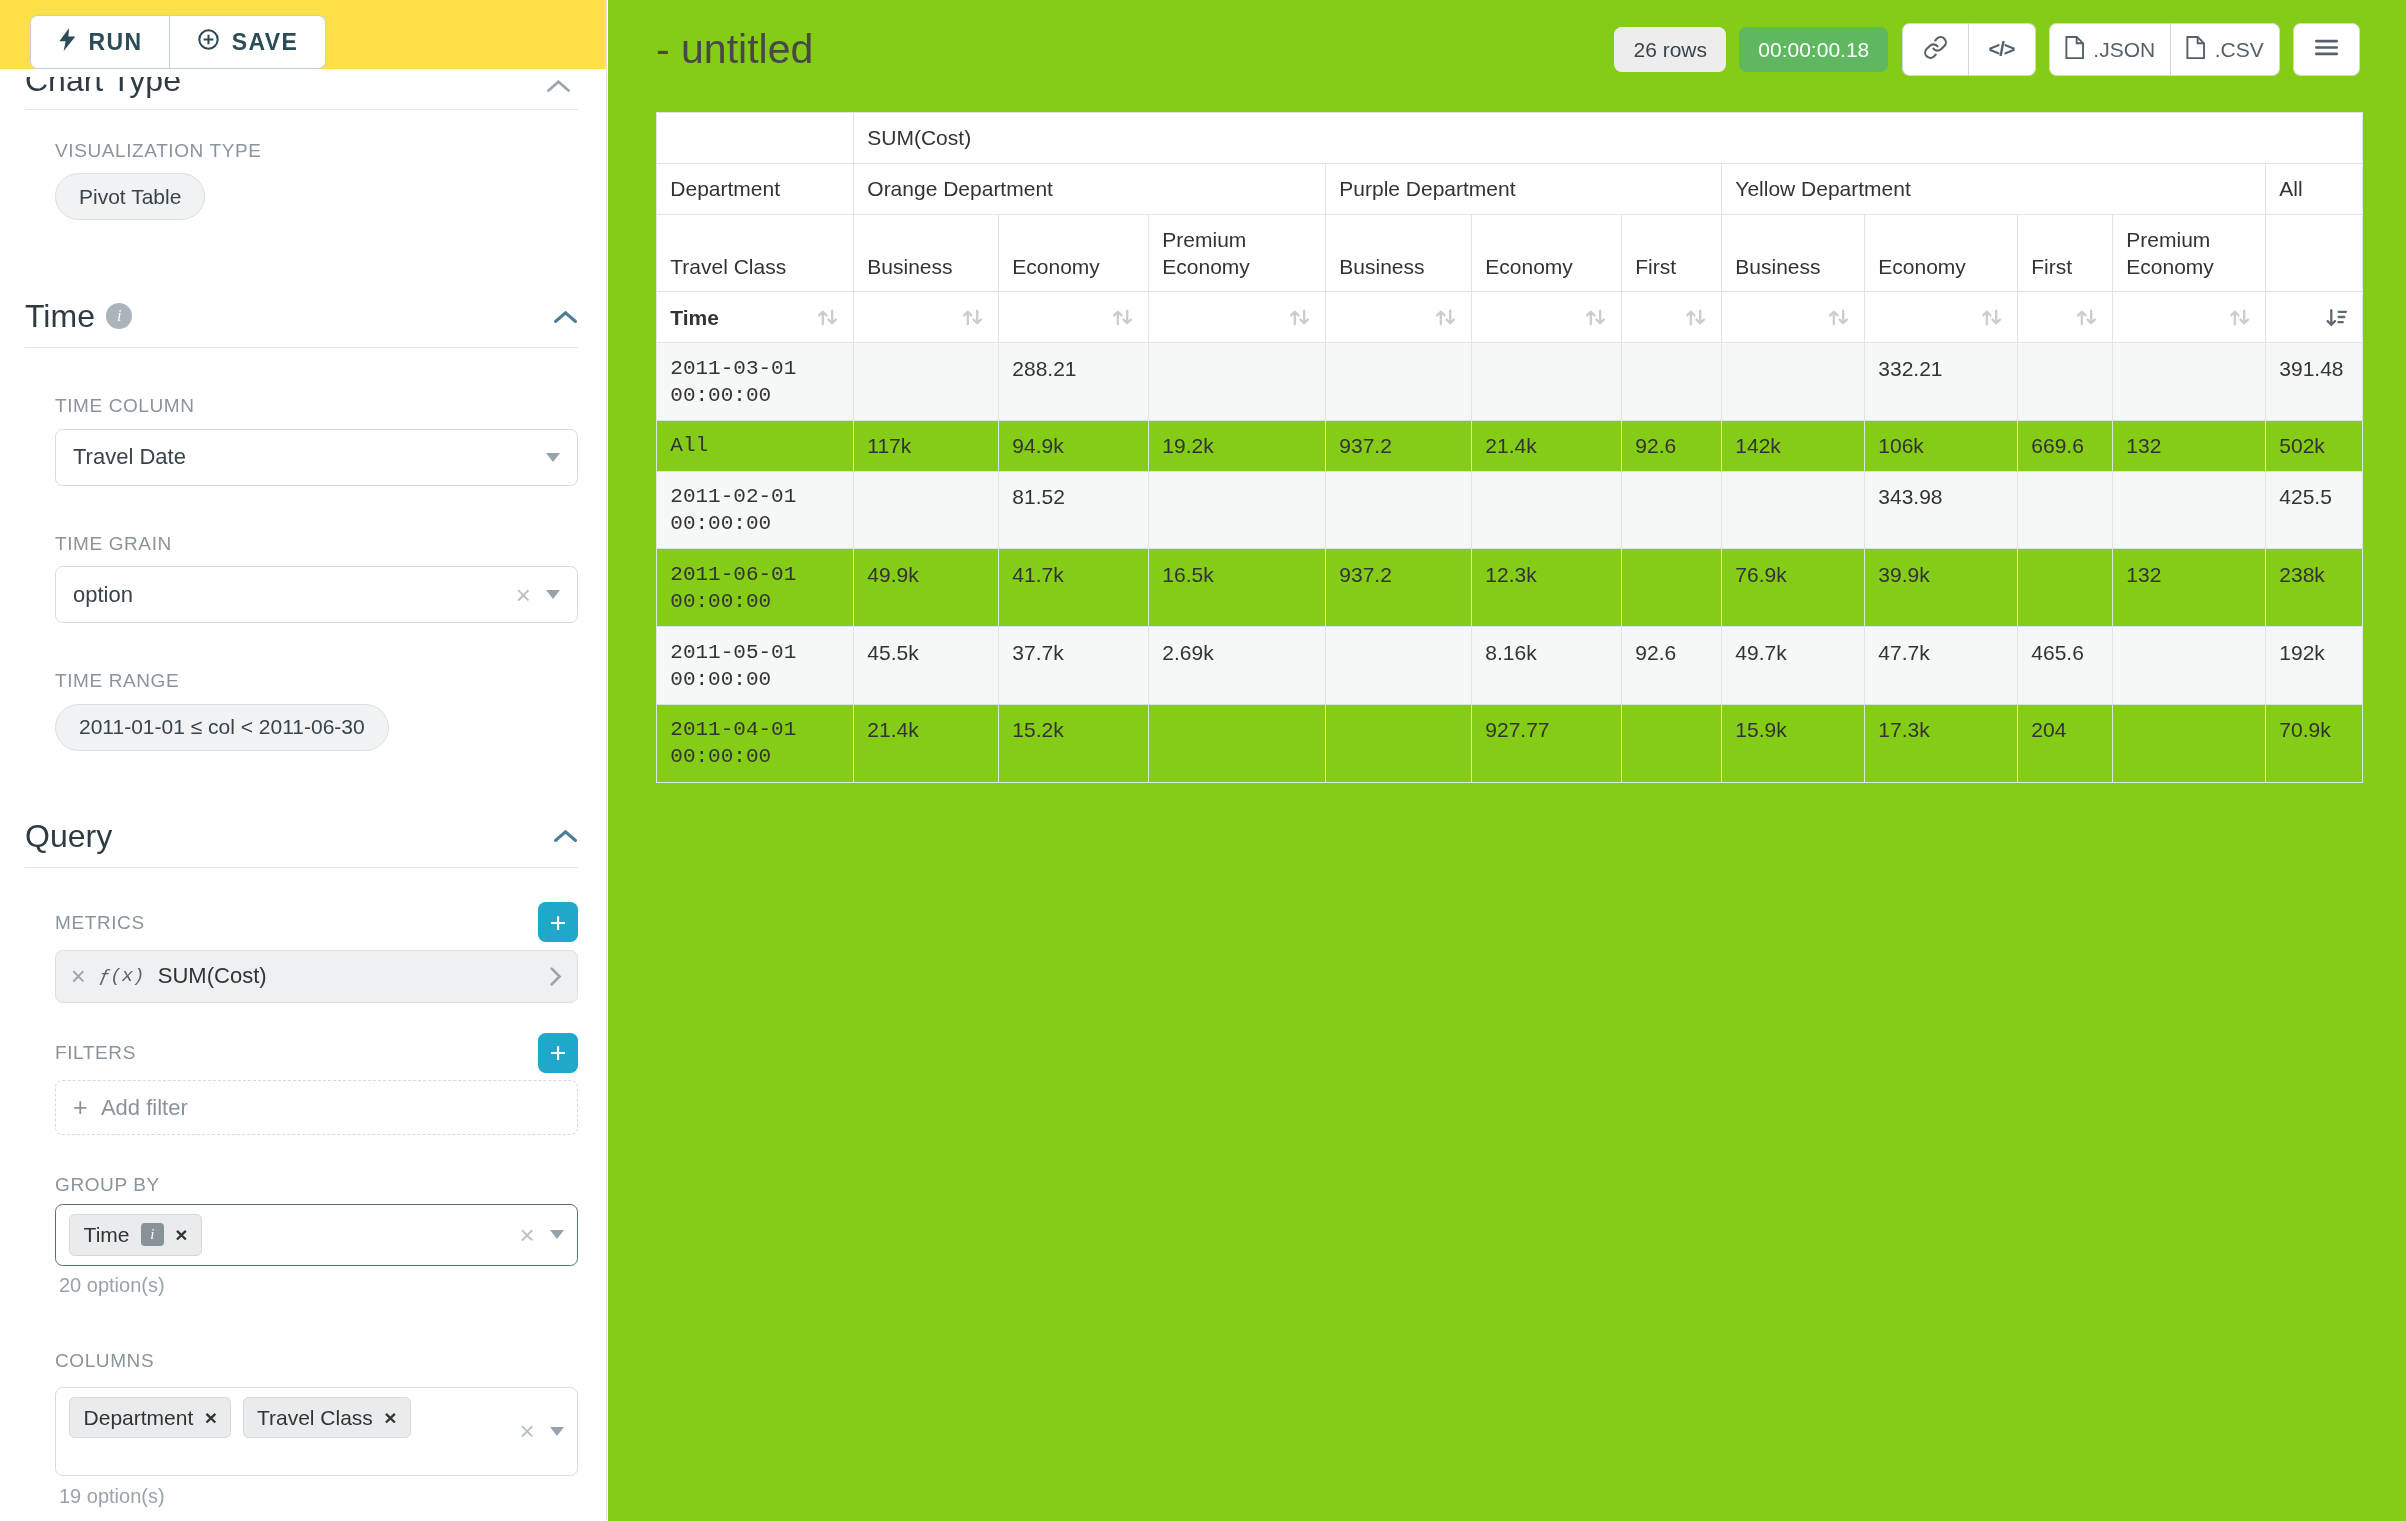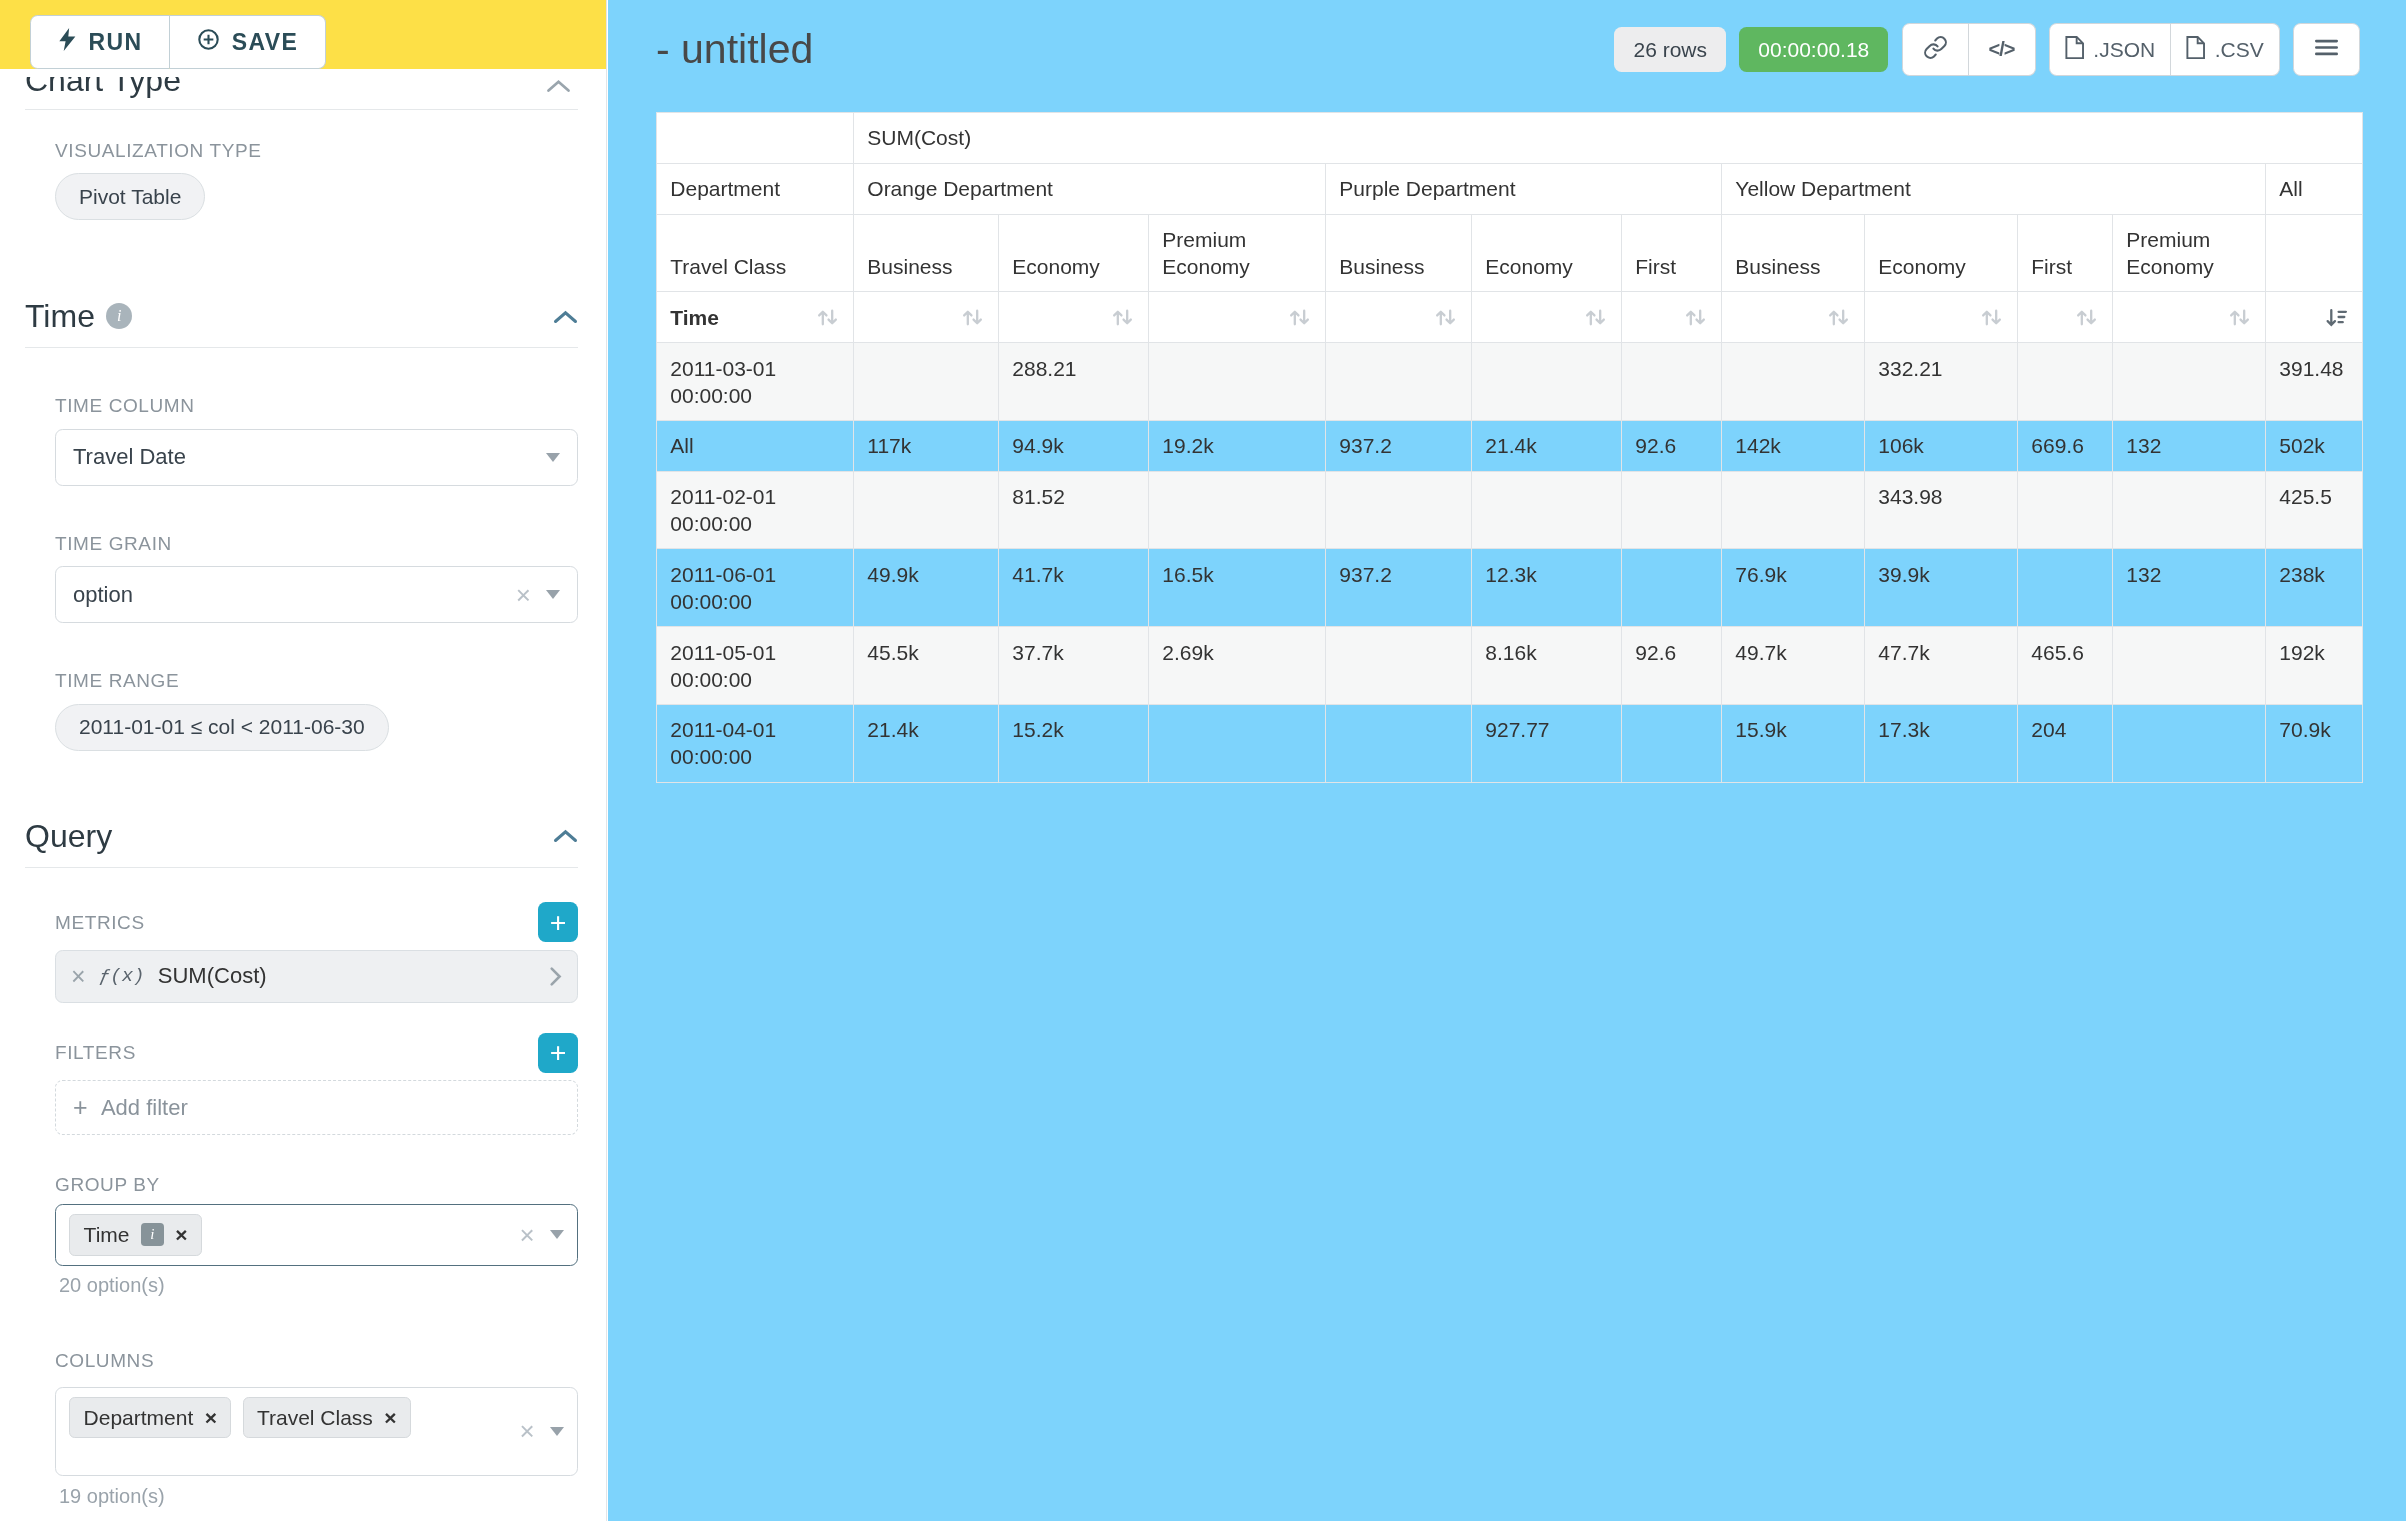--- a/index.html
+++ b/index.html
@@ -81,21 +81,21 @@
       font-size:21px; color:#333; }
   .i-badge { width:23px; height:23px; background:#879399; color:#fff; border-radius:3.8px;
       font-size:15px; font-style:italic; font-family:"Liberation Serif", serif;
       display:flex; align-items:center; justify-content:center; }
   .tag-x { color:#333; font-size:21px; font-weight:bold; line-height:1; cursor:pointer; }
   .ms-right { margin-left:auto; display:flex; align-items:center; align-self:center; }
   .hint { margin:7.6px 0 0 59px; font-size:20px; color:#9aa3ab; }
   .hint.cols { margin-top:9.5px; }
 
   
-  .main { position:absolute; left:608px; top:0; right:0; bottom:0; background:#7dd3fc; }
+  .main { position:absolute; left:608px; top:0; right:0; bottom:0; background:#84cc16; }
   .main-header { display:flex; align-items:center; padding:23px 46px 0 48px; }
   .title { font-size:41px; color:#484848; font-weight:400; }
   .toolbar { margin-left:auto; display:flex; align-items:center; gap:13.3px; }
   .badge-rows { background:#ededee; border-radius:7.6px; padding:10.5px 19px;
       font-size:21px; color:#3a444d; white-space:nowrap; }
   .badge-timer { background:#5fb760; border-radius:7.6px; padding:10.5px 19px;
       font-size:21px; color:#fff; white-space:nowrap; }
   .tgroup { display:flex; }
   .tbtn { height:53px; min-width:67px; display:flex; align-items:center; justify-content:center;
       gap:9.5px; border:1px solid #d2d7db; background:#fff; color:#54606a; font-size:21px;
@@ -107,21 +107,21 @@
 
   
   .pivot { border-collapse:collapse; table-layout:fixed; width:1705px;
       margin:36px 0 0 48px; font-size:21px; color:#333; }
   .pivot th, .pivot td { border:1px solid #e1e4e7; padding:11.4px 13.3px; text-align:left;
       font-weight:400; line-height:27px; overflow:hidden; }
   .pivot thead th { background:#fff; vertical-align:middle; }
   .pivot thead tr.r3 th { vertical-align:bottom; }
   .pivot tbody th, .pivot tbody td { vertical-align:top; background:transparent; }
   .pivot tbody tr:nth-child(odd) { background:#f6f7f7; }
-  .rowkey { font-weight:700; }
+  .rowkey { font-weight:700;font-family:Liberation Mono, monospace; }
   .time-lbl { font-weight:700; }
   .srow { display:flex; align-items:center; justify-content:space-between; }
   .srow.end { justify-content:flex-end; }
   .s-ic { display:block; }
 </style>
 </head>
 <body>
 
 <div class="app">
 

